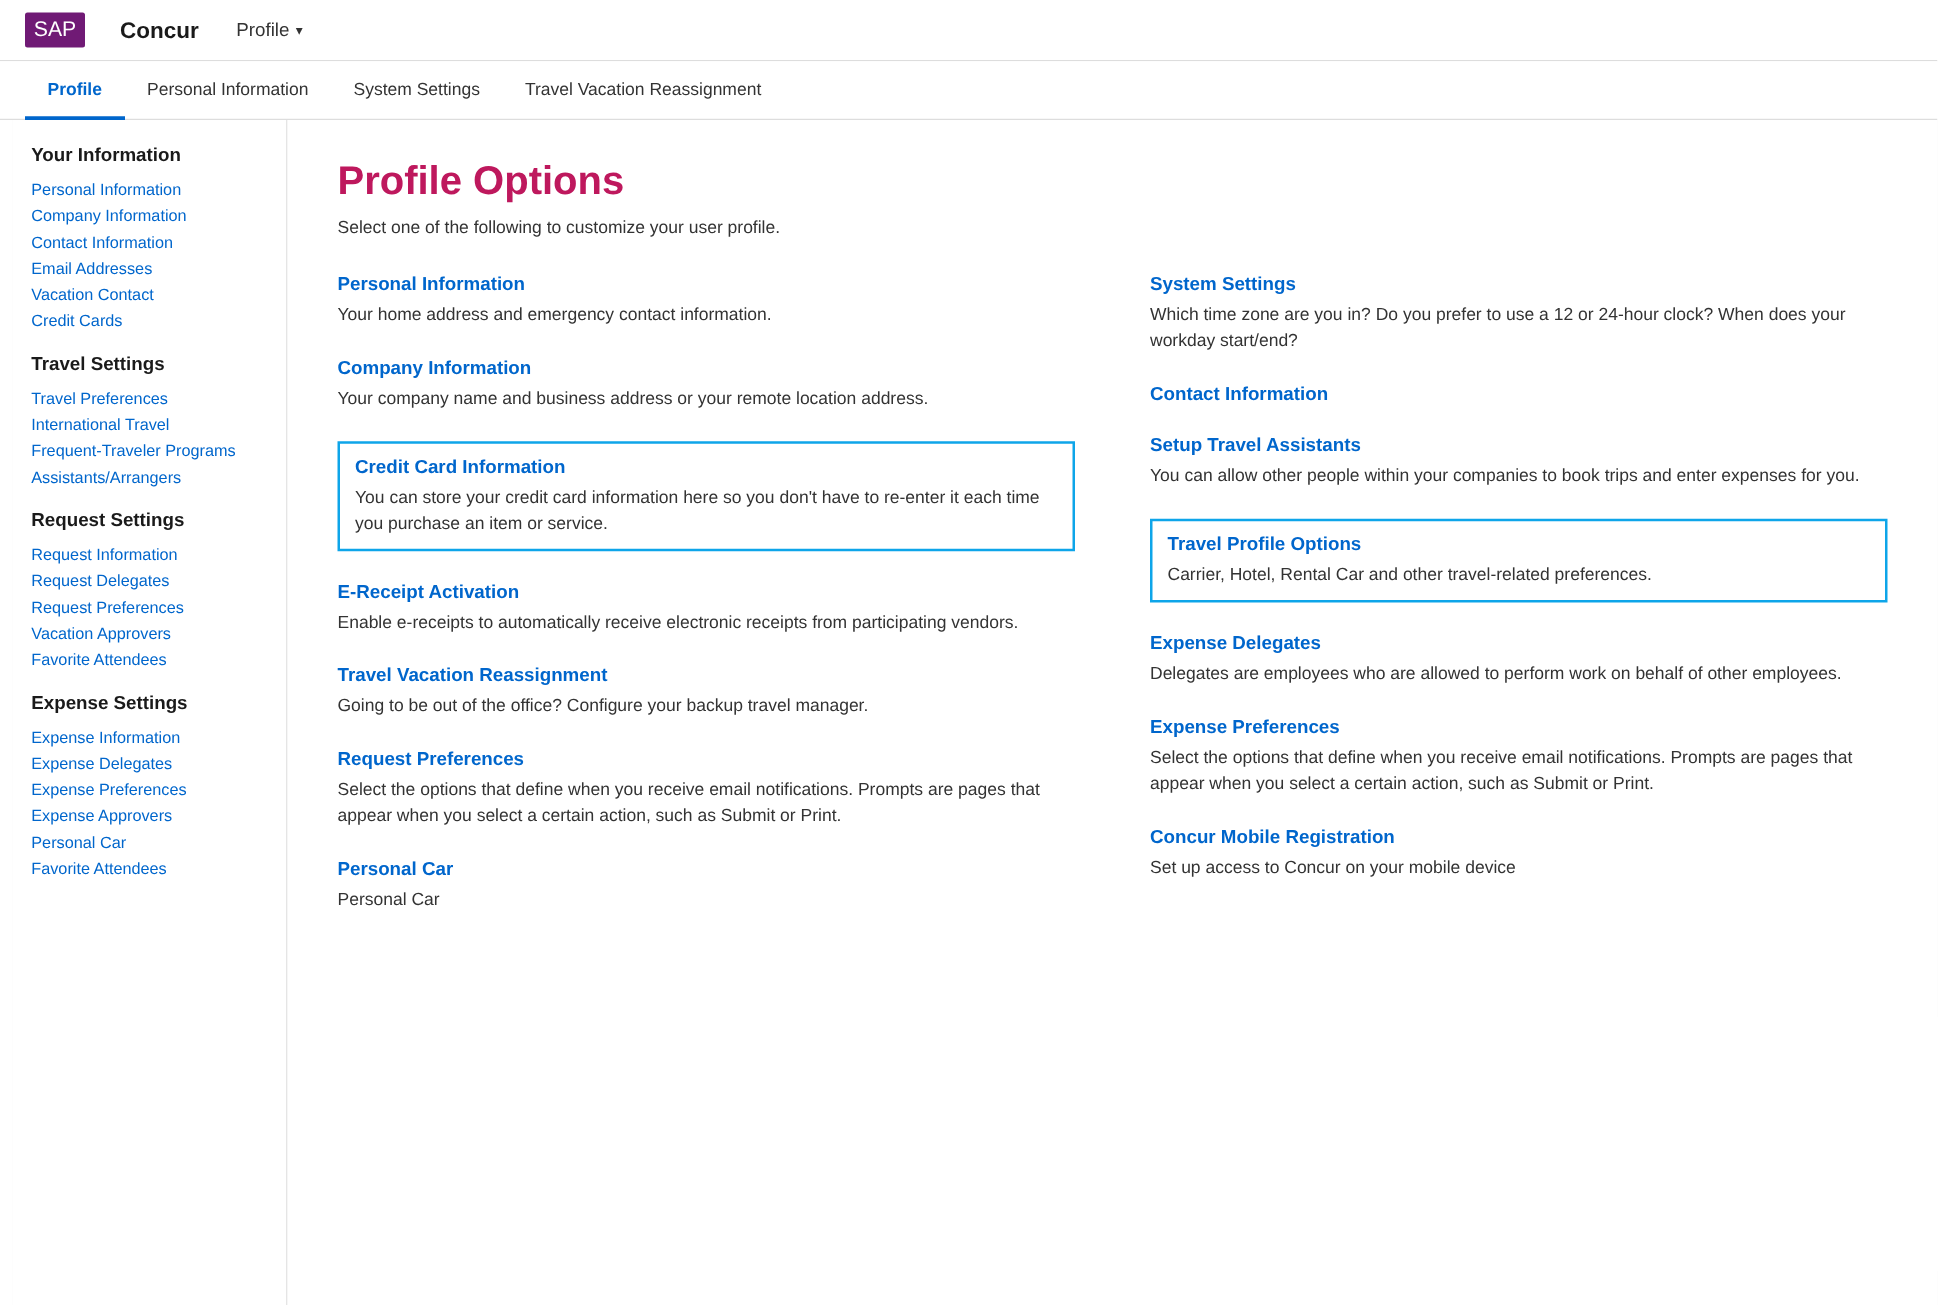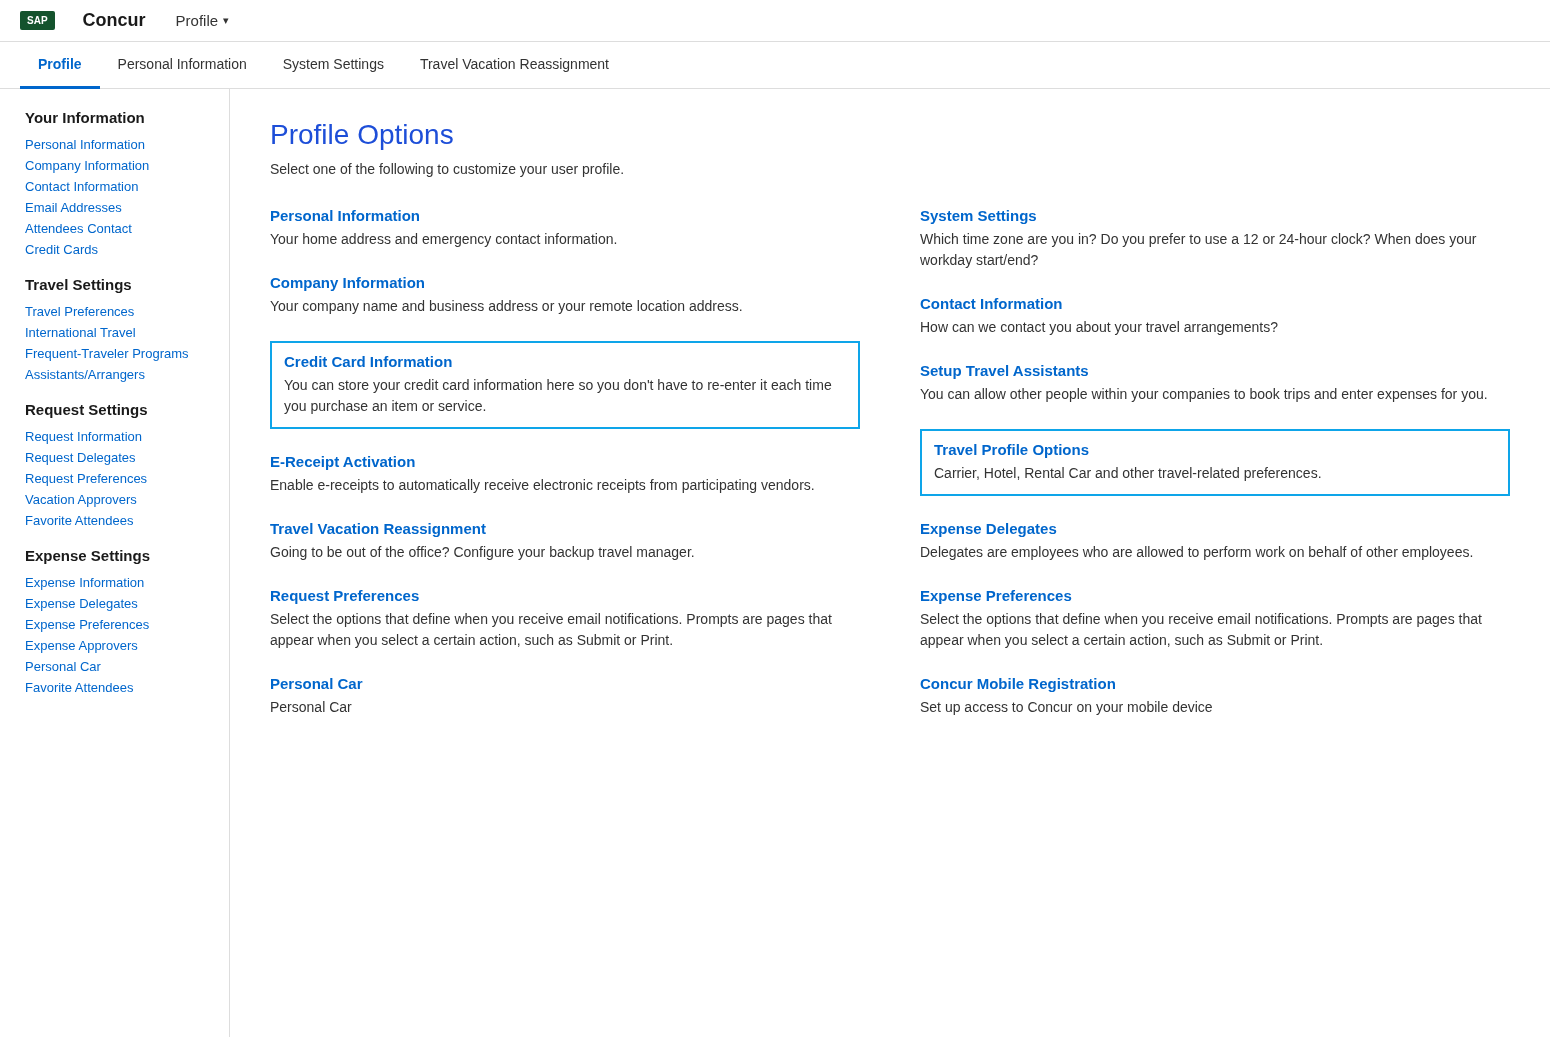--- a/index.html
+++ b/index.html
@@ -12,24 +12,24 @@
       padding: 10px 20px;
       border-bottom: 1px solid #ddd;
       background: #fff;
     }
     .logo-area {
       display: flex;
       align-items: center;
       margin-right: 30px;
     }
     .sap-logo {
-      background: #14532d;
+      background: #701a75;
       color: #fff;
-      font-weight: bold;
-      font-size: 10px;
+      font-weight: normal;
+      font-size: 17px;
       padding: 4px 7px;
       border-radius: 2px;
       margin-right: 4px;
     }
     .concur-text {
       font-size: 18px;
       font-weight: bold;
       color: #1a1a1a;
       margin-left: 24px;
     }
@@ -102,23 +102,23 @@
       text-decoration: none;
     }
 
     
     .content-area {
       flex: 1;
       padding: 30px 40px;
       background: #fff;
     }
     .page-title {
-      font-size: 28px;
-      font-weight: normal;
-      color: #1d4ed8;
+      font-size: 32px;
+      font-weight: bold;
+      color: #be185d;
       margin-bottom: 10px;
     }
     .page-subtitle {
       font-size: 14px;
       color: #333;
       margin-bottom: 30px;
     }
 
     
     .options-grid {
@@ -175,21 +175,21 @@
 
 <div class="main-layout">
 
   <div class="sidebar">
 
     <div class="sidebar-section-title">Your Information</div>
     <a class="sidebar-link">Personal Information</a>
     <a class="sidebar-link">Company Information</a>
     <a class="sidebar-link">Contact Information</a>
     <a class="sidebar-link">Email Addresses</a>
-    <a class="sidebar-link">Attendees Contact</a>
+    <a class="sidebar-link">Vacation Contact</a>
     <a class="sidebar-link">Credit Cards</a>
 
     <div class="sidebar-section-title">Travel Settings</div>
     <a class="sidebar-link">Travel Preferences</a>
     <a class="sidebar-link">International Travel</a>
     <a class="sidebar-link">Frequent-Traveler Programs</a>
     <a class="sidebar-link">Assistants/Arrangers</a>
 
     <div class="sidebar-section-title">Request Settings</div>
     <a class="sidebar-link">Request Information</a>
@@ -255,21 +255,20 @@
 
       <div>
 
         <div class="option-item">
           <div class="option-title">System Settings</div>
           <div class="option-desc">Which time zone are you in? Do you prefer to use a 12 or 24-hour clock? When does your workday start/end?</div>
         </div>
 
         <div class="option-item">
           <div class="option-title">Contact Information</div>
-          <div class="option-desc">How can we contact you about your travel arrangements?</div>
         </div>
 
         <div class="option-item">
           <div class="option-title">Setup Travel Assistants</div>
           <div class="option-desc">You can allow other people within your companies to book trips and enter expenses for you.</div>
         </div>
 
         <div class="option-item highlighted">
           <div class="option-title">Travel Profile Options</div>
           <div class="option-desc">Carrier, Hotel, Rental Car and other travel-related preferences.</div>

